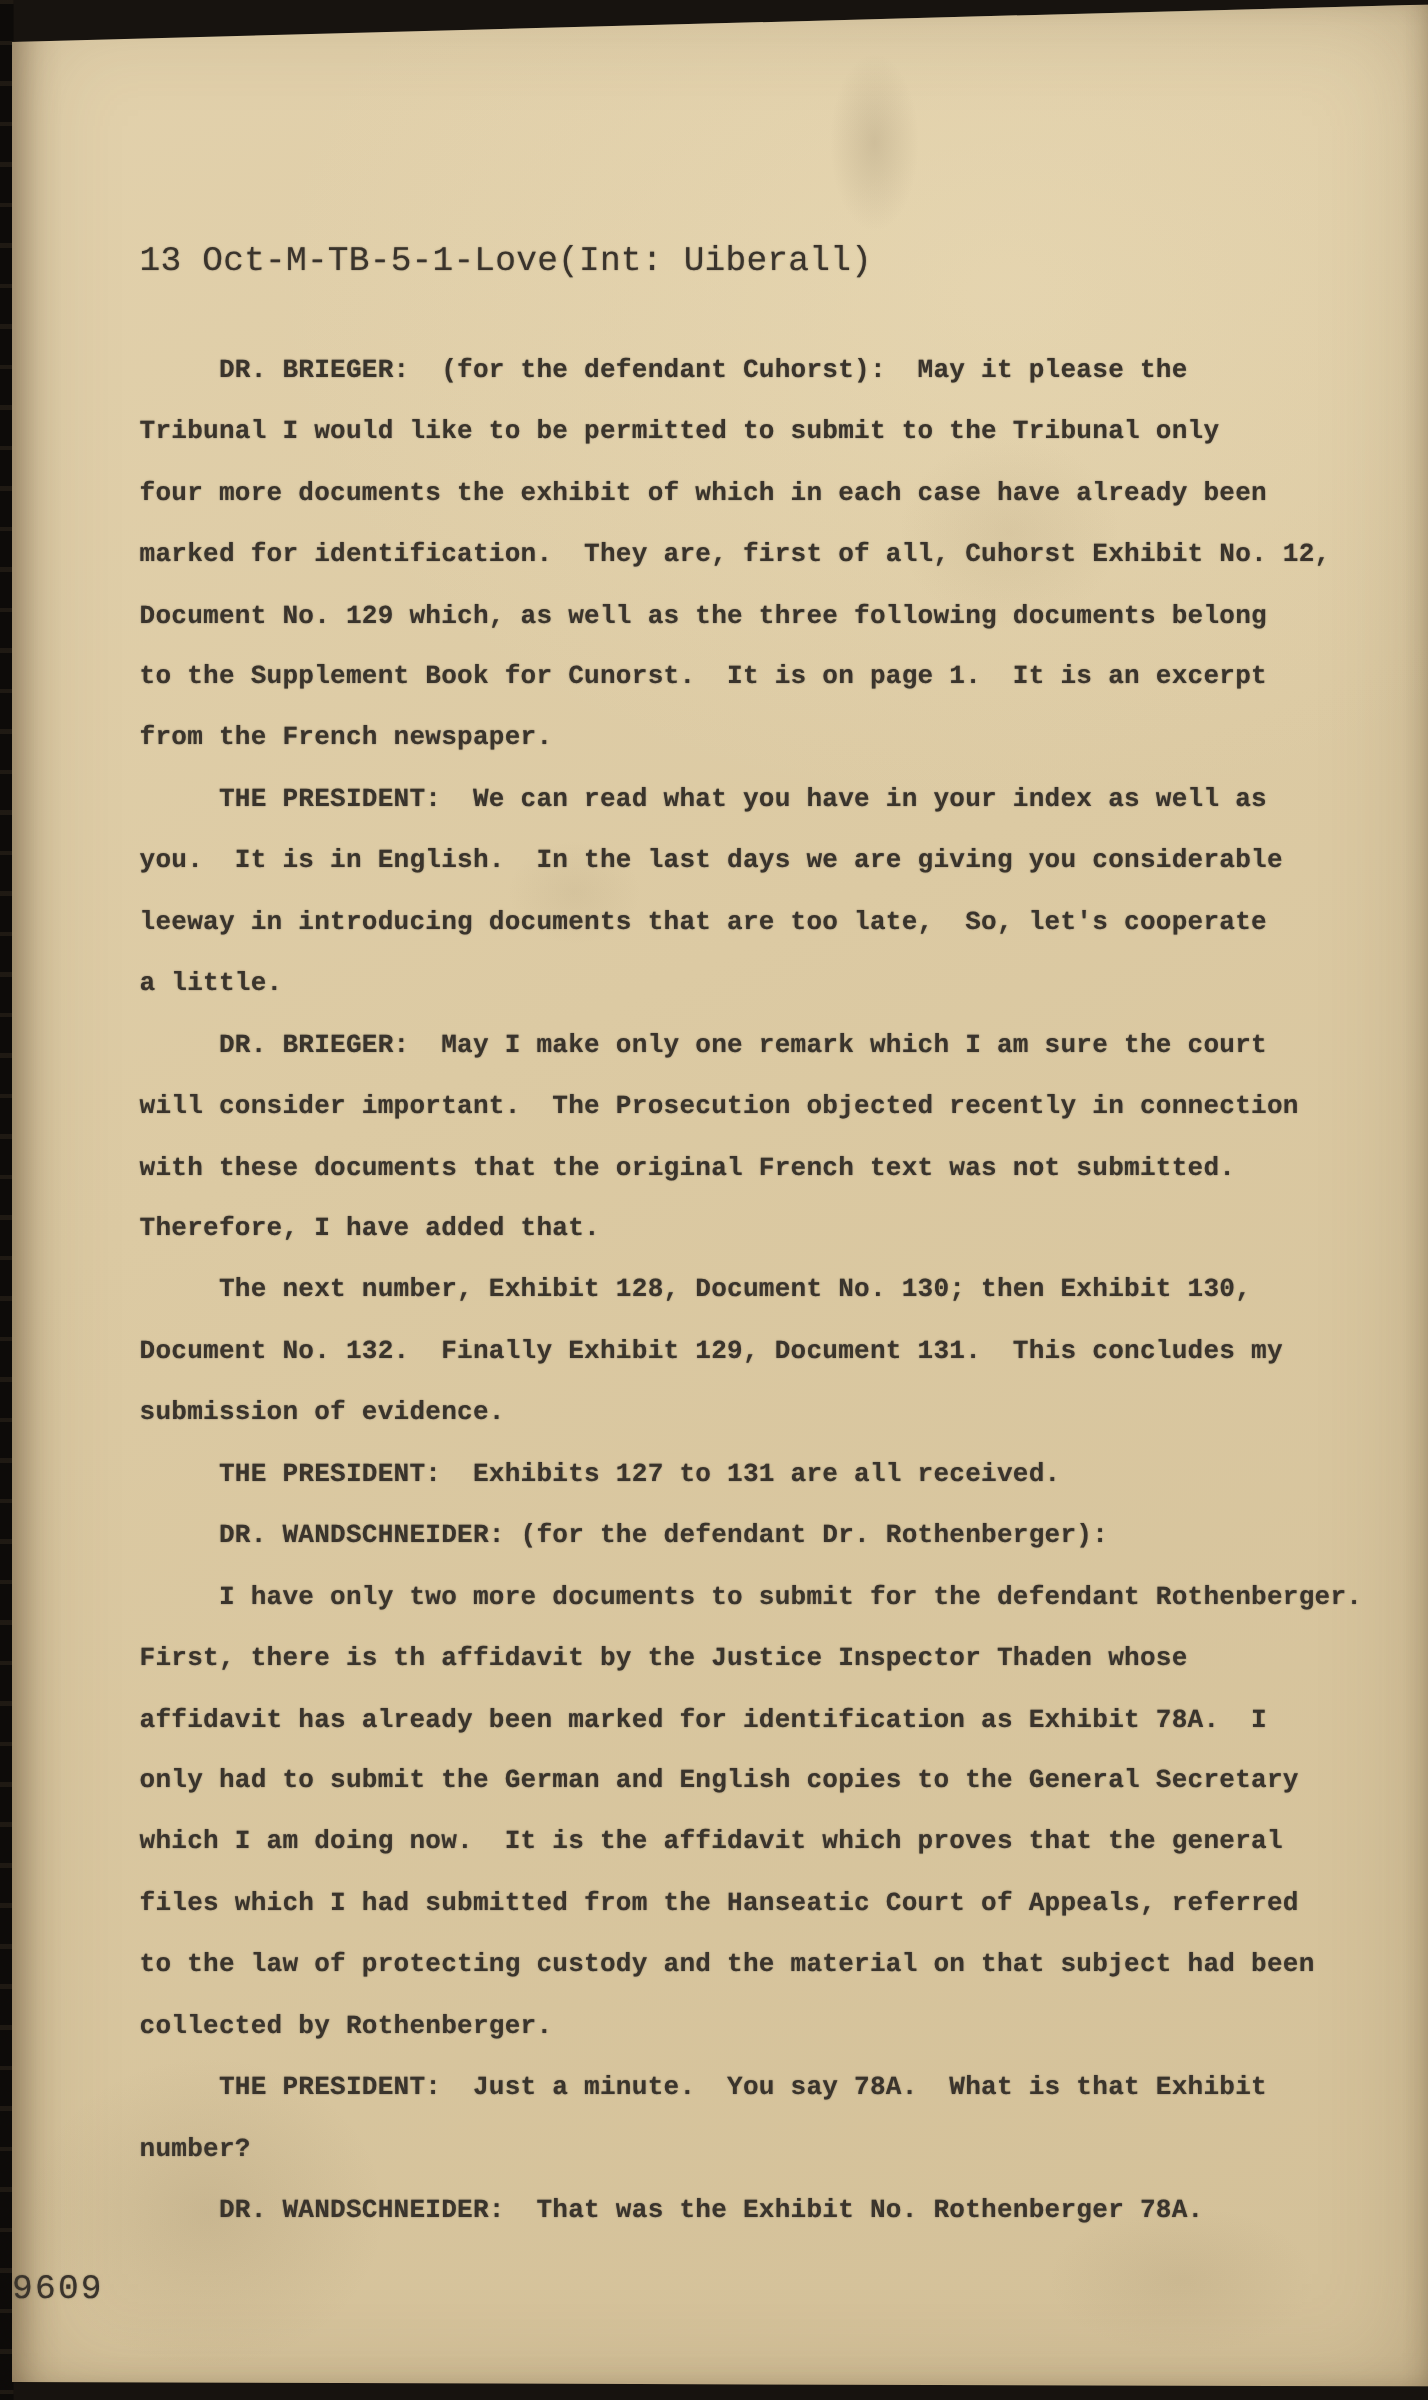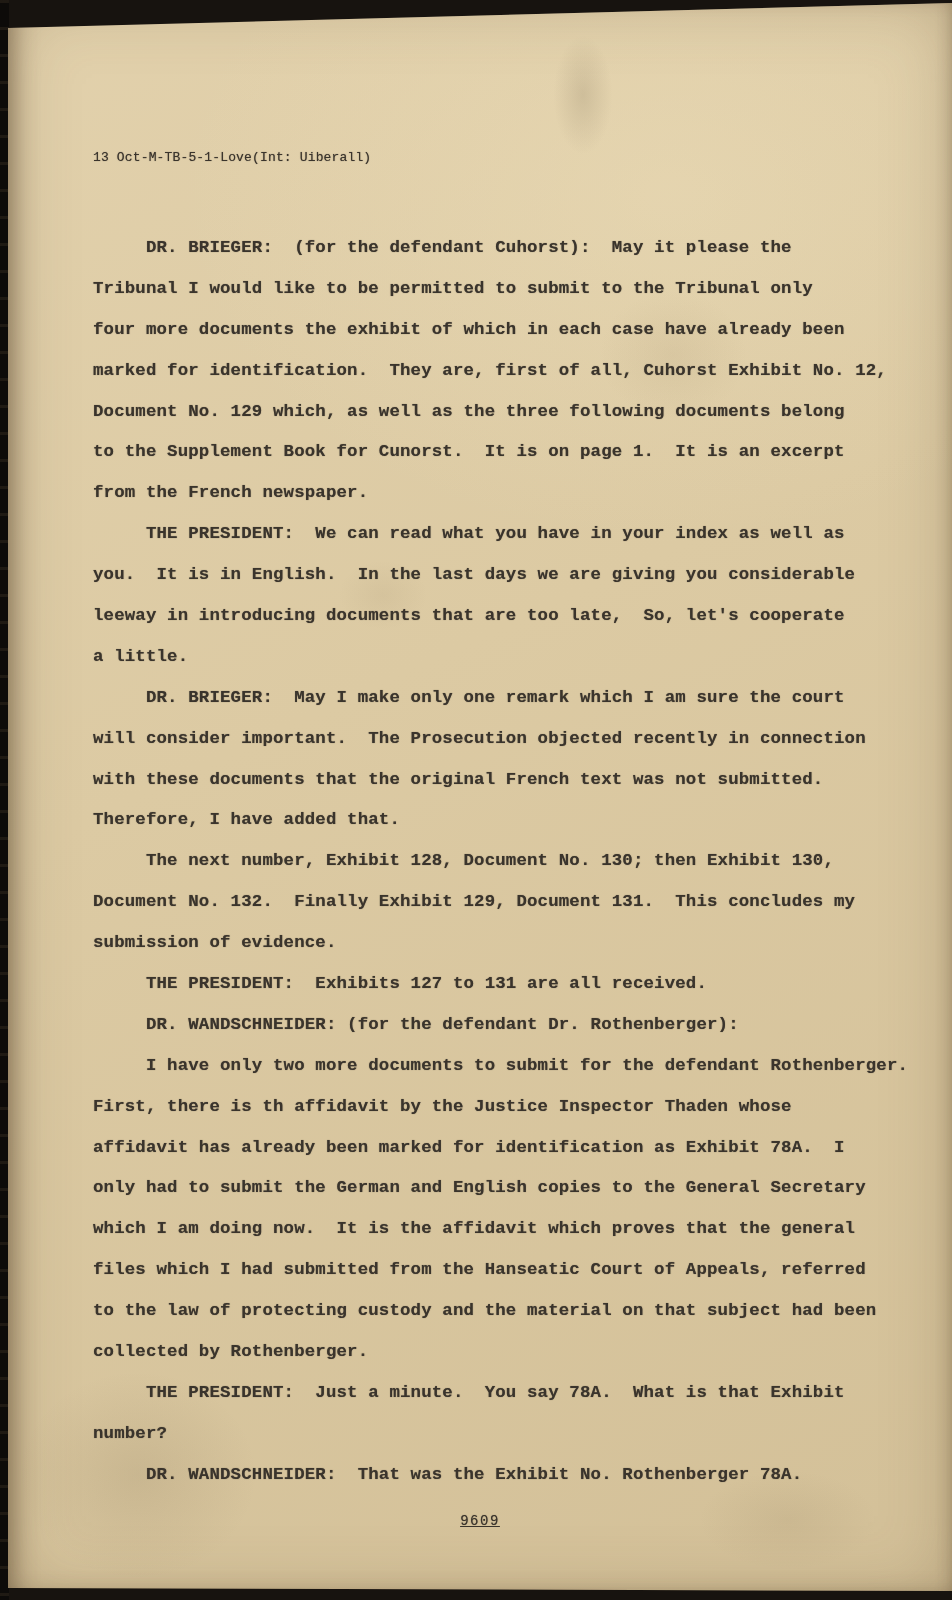--- a/index.html
+++ b/index.html
@@ -28,37 +28,36 @@
       inset 0 0 70px rgba(96,76,46,.28),
       inset 16px 0 24px -10px rgba(70,52,30,.45),
       inset -8px 0 18px -10px rgba(70,52,30,.30),
       inset 0 -14px 24px -12px rgba(70,52,30,.35);
   }
   .ink {
     color:#3a342c;
     text-shadow: 0 0 1px rgba(58,52,44,.65);
   }
   .doc-header {
-    position:absolute; left:85px; top:100px;
-    font-size:13px; line-height:23px;
+    position:absolute; left:85px; top:117px;
+    font-size:23px; line-height:23px;
     letter-spacing:.15px;
     white-space:pre;
   }
   .doc-body {
     position:absolute; left:85px; top:228px;
     font-size:17.4px; line-height:40.9px;
     letter-spacing:.15px;
     white-space:pre;
     font-weight:bold;
   }
   .doc-body .line { height:40.9px; }
   .page-number {
     position:absolute; left:0; right:0; top:1513px;
-    text-align:center;
-    font-size:14px; letter-spacing:1.5px;text-decoration:underline;
+    font-size:23px; letter-spacing:1.5px;
   }
   .stain { position:absolute; border-radius:50%; pointer-events:none; }
   .stain.s1 { left:545px; top:35px;  width:60px;  height:120px;
     background:radial-gradient(ellipse at center, rgba(110,95,70,.18), rgba(110,95,70,0) 70%); }
   .stain.s2 { left:590px; top:290px; width:150px; height:130px;
     background:radial-gradient(ellipse at center, rgba(140,120,85,.10), rgba(140,120,85,0) 70%); }
   .stain.s3 { left:10px;  top:1370px; width:240px; height:210px;
     background:radial-gradient(ellipse at center, rgba(100,82,55,.12), rgba(100,82,55,0) 70%); }
   .stain.s4 { left:690px; top:1470px; width:180px; height:100px;
     background:radial-gradient(ellipse at center, rgba(120,100,70,.10), rgba(120,100,70,0) 70%); }

